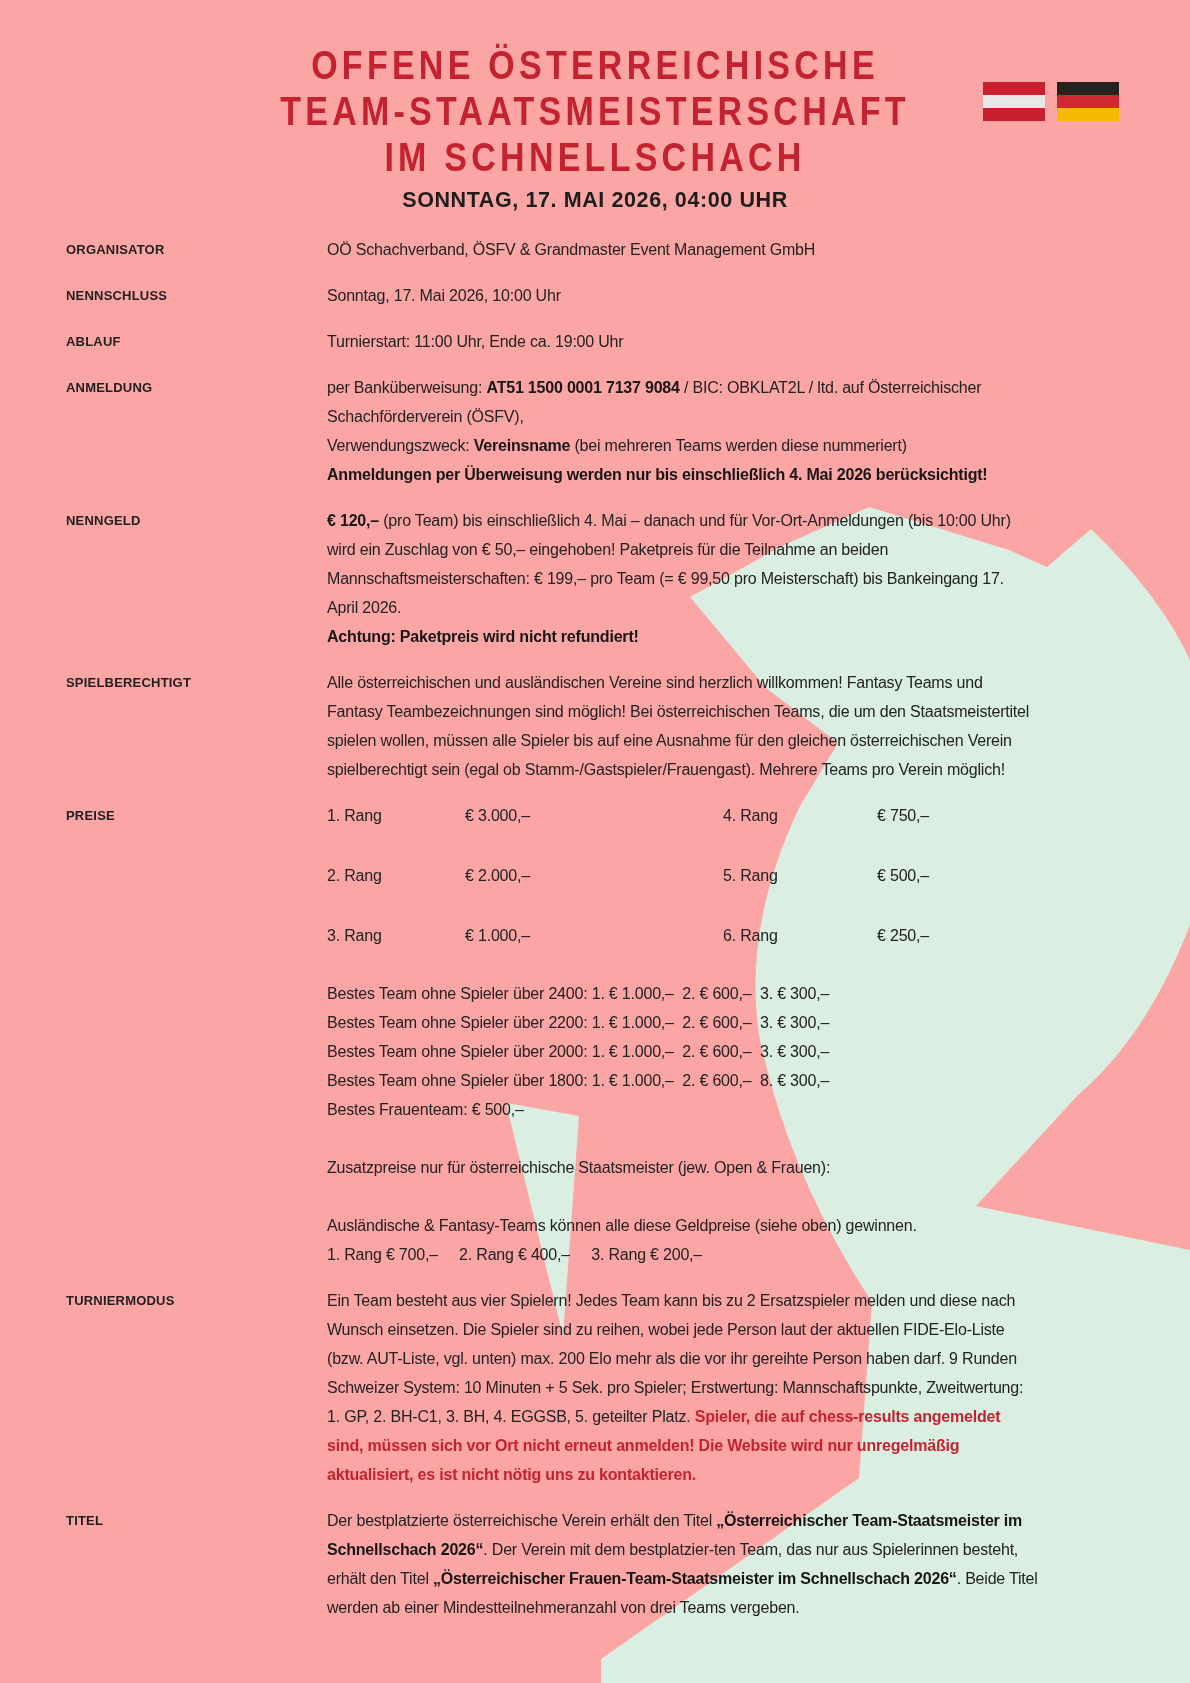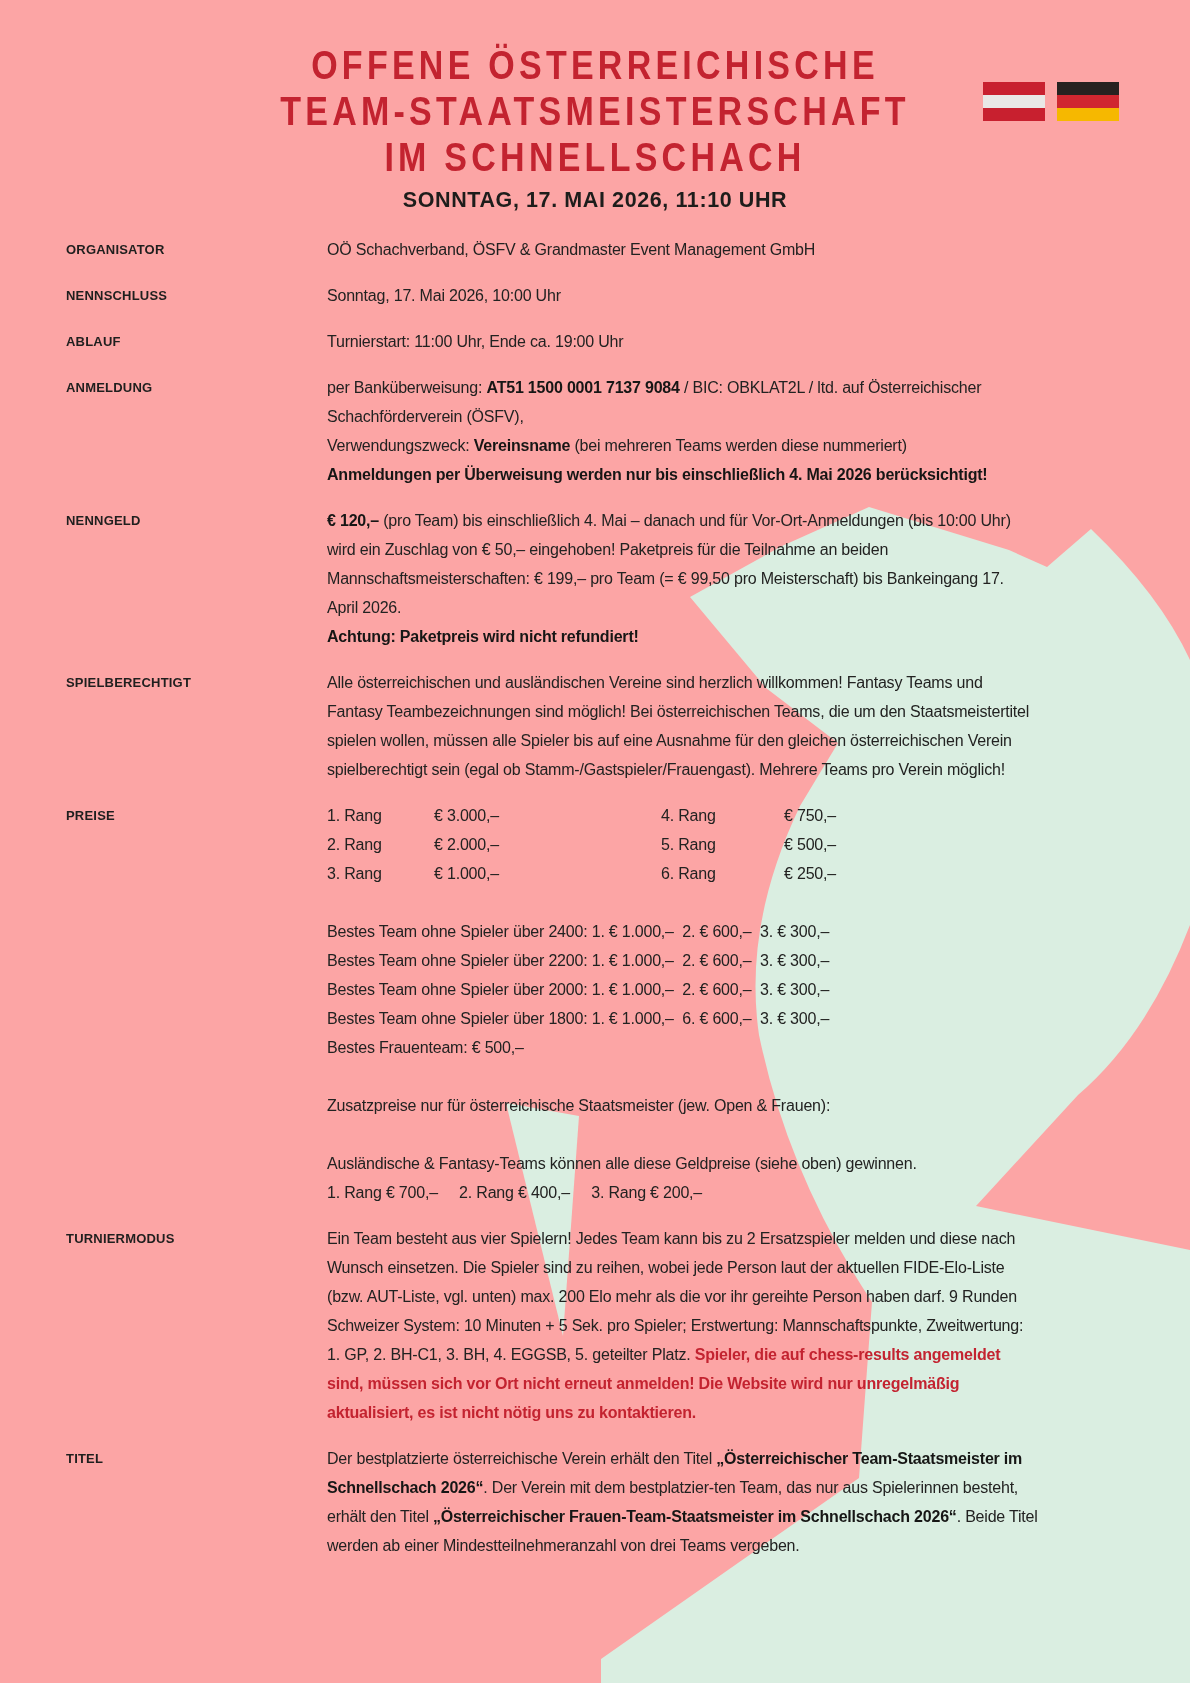--- a/index.html
+++ b/index.html
@@ -19,21 +19,21 @@
 
   .sections{margin:22px 60px 0 66px;}
   .section{display:grid;grid-template-columns:217px 755px;margin-bottom:17px;}
   .label{font-weight:bold;font-size:13px;letter-spacing:.2px;line-height:29px;color:#1f1f1e;}
   .content{font-size:16px;line-height:29px;letter-spacing:-.2px;max-width:755px;margin-left:44px;}
   .para{margin:0;white-space:pre-wrap;}
   .para.gap{margin-top:29px;}
   .b{font-weight:bold;color:#161615;}
   .red{color:#c32330;font-weight:bold;}
 
-  .prize-table{display:grid;grid-template-columns:107px 227px 123px auto;}
+  .prize-table{display:grid;grid-template-columns:107px 227px 123px auto;gap:31px;}
   .prize-cell{line-height:29px;}
 </style>
 </head>
 <body>
 
 <div class="page">
 
   <svg class="bg" viewBox="0 0 1190 1683" preserveAspectRatio="none" aria-hidden="true">
     <path d="M 690 597 L 782 546 L 869 507 L 1009 550 L 1047 567 L 1091 529
          Q 1160 595 1190 660 L 1190 925 Q 1148 1035 1078 1095 L 976 1206
@@ -43,21 +43,21 @@
   </svg>
 
   <div class="inner">
 
     <div class="header">
       <div class="title">
         <div style="color: rgb(195, 35, 48);">OFFENE ÖSTERREICHISCHE</div>
         <div style="color: rgb(195, 35, 48);">TEAM-STAATSMEISTERSCHAFT</div>
         <div style="color: rgb(195, 35, 48);">IM SCHNELLSCHACH</div>
       </div>
-      <div class="subtitle">SONNTAG, 17. MAI 2026, 11:10 UHR</div>
+      <div class="subtitle">SONNTAG, 17. MAI 2026, 04:00 UHR</div>
     </div>
 
     <div class="flags">
       <div class="flag">
         <i style="background-color: rgb(200, 32, 47);"></i>
         <i style="background-color: rgb(233, 232, 230);"></i>
         <i style="background-color: rgb(200, 32, 47);"></i>
       </div>
       <div class="flag">
         <i style="background-color: rgb(38, 34, 32);"></i>
@@ -119,21 +119,21 @@
               <div class="prize-cell">5. Rang</div>
               <div class="prize-cell">€ 500,–</div>
               <div class="prize-cell">3. Rang</div>
               <div class="prize-cell">€ 1.000,–</div>
               <div class="prize-cell">6. Rang</div>
               <div class="prize-cell">€ 250,–</div>
             </div>
             <p class="para gap"><span>Bestes Team ohne Spieler über 2400: 1. € 1.000,–  2. € 600,–  3. € 300,–</span></p>
             <p class="para"><span>Bestes Team ohne Spieler über 2200: 1. € 1.000,–  2. € 600,–  3. € 300,–</span></p>
             <p class="para"><span>Bestes Team ohne Spieler über 2000: 1. € 1.000,–  2. € 600,–  3. € 300,–</span></p>
-            <p class="para"><span>Bestes Team ohne Spieler über 1800: 1. € 1.000,–  6. € 600,–  3. € 300,–</span></p>
+            <p class="para"><span>Bestes Team ohne Spieler über 1800: 1. € 1.000,–  2. € 600,–  8. € 300,–</span></p>
             <p class="para"><span>Bestes Frauenteam: € 500,–</span></p>
             <p class="para gap"><span>Zusatzpreise nur für österreichische Staatsmeister (jew. Open &amp; Frauen):</span></p>
             <p class="para gap"><span>Ausländische &amp; Fantasy-Teams können alle diese Geldpreise (siehe oben) gewinnen.</span></p>
             <p class="para"><span>1. Rang € 700,–     2. Rang € 400,–     3. Rang € 200,–</span></p>
           </div>
         </div>
         <div class="section">
           <div class="label">TURNIERMODUS</div>
           <div class="content">
             <p class="para"><span>Ein Team besteht aus vier Spielern! Jedes Team kann bis zu 2 Ersatzspieler melden und diese nach Wunsch einsetzen. Die Spieler sind zu reihen, wobei jede Person laut der aktuellen FIDE-Elo-Liste (bzw. AUT-Liste, vgl. unten) max. 200 Elo mehr als die vor ihr gereihte Person haben darf. 9 Runden Schweizer System: 10 Minuten + 5 Sek. pro Spieler; Erstwertung: Mannschaftspunkte, Zweitwertung: 1. GP, 2. BH-C1, 3. BH, 4. EGGSB, 5. geteilter Platz. </span><span class="b red">Spieler, die auf chess-results angemeldet sind, müssen sich vor Ort nicht erneut anmelden! Die Website wird nur unregelmäßig aktualisiert, es ist nicht nötig uns zu kontaktieren.</span></p>

